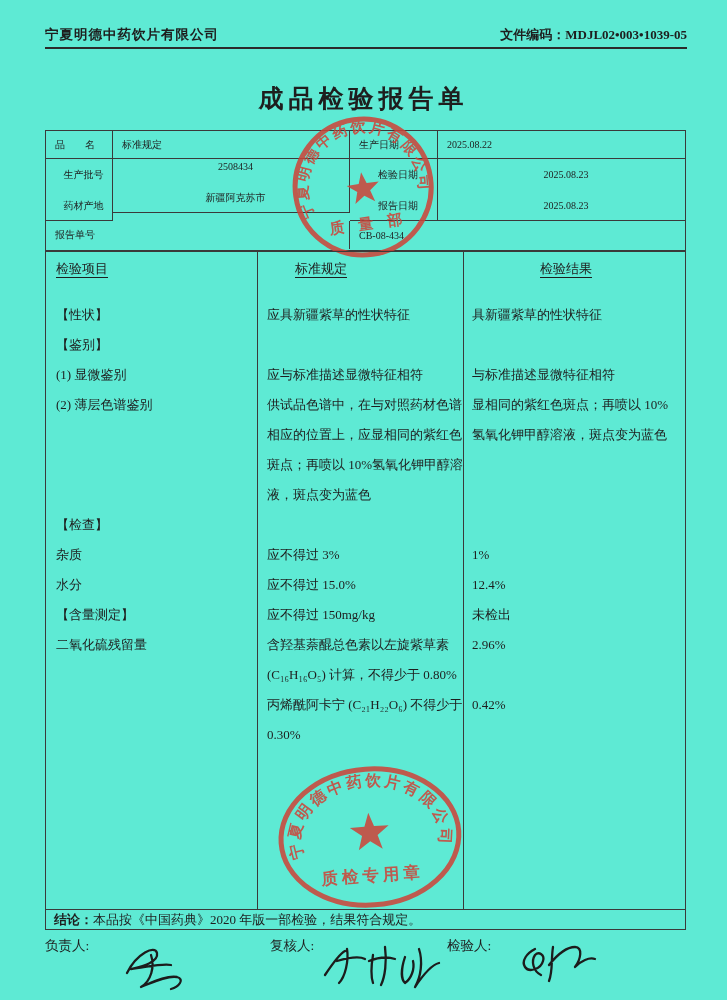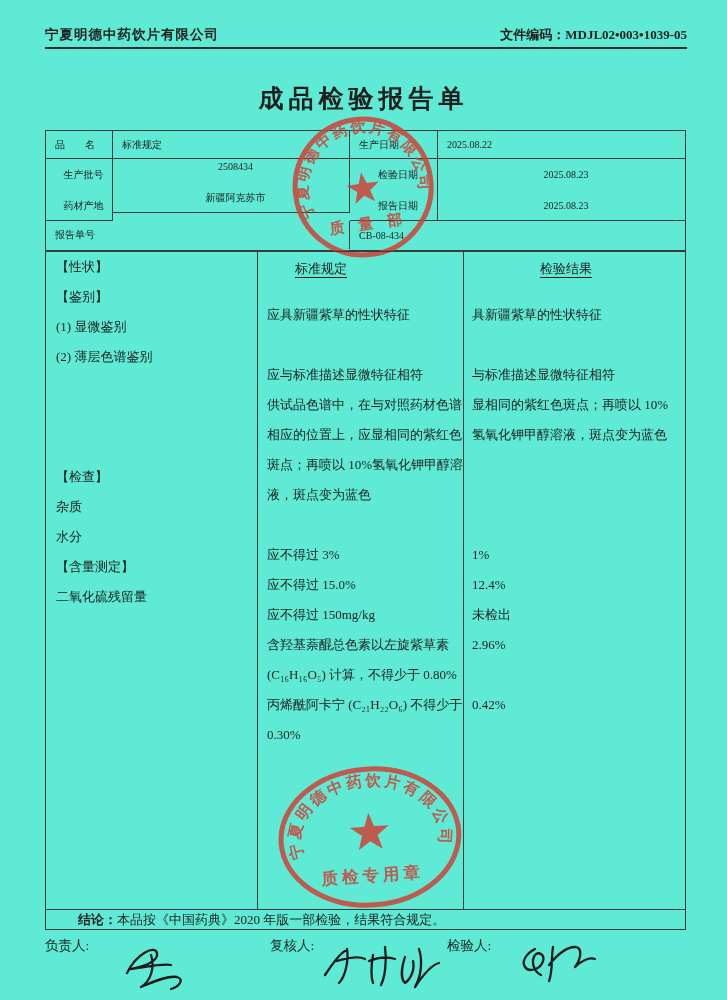--- a/index.html
+++ b/index.html
@@ -30,21 +30,21 @@
   .col-header{height:48px;box-sizing:border-box;padding-top:8px;}
   .col-header span{text-decoration:underline;text-underline-offset:4px;}
   .col-item .col-header{padding-left:10px;}
   .col-standard .col-header{padding-left:37px;}
   .col-result .col-header{padding-left:76px;}
   .tline{height:30px;line-height:30px;white-space:nowrap;padding-left:10px;}
   .col-standard .tline{padding-left:9px;}
   .col-result .tline{padding-left:8px;}
   
   .conclusion-row{position:absolute;left:0;top:657px;width:100%;height:21px;border-top:1px solid #3a3a3a;box-sizing:border-box;line-height:20px;padding-left:8px;white-space:nowrap;}
-  .conclusion-row .lbl{font-weight:bold;margin-left:24px;}
+  .conclusion-row .lbl{font-weight:bold;}
   
   .sign-row{position:absolute;top:933px;left:45px;width:641px;height:64px;font-size:13.5px;}
   .sign-label{position:absolute;top:4px;white-space:nowrap;}
   .lbl-resp{left:0;} .lbl-review{left:225px;} .lbl-inspect{left:402px;}
   .sig{position:absolute;}
   .sig path{fill:none;stroke:#1c1c1c;stroke-width:2.3;stroke-linecap:round;stroke-linejoin:round;}
   .sig-1{left:52px;top:6px;} .sig-2{left:262px;top:2px;} .sig-3{left:452px;top:-2px;}
   
   .stamp{position:absolute;opacity:.85;}
   .stamp-top{left:283px;top:111px;transform:rotate(-8deg);}
@@ -98,20 +98,23 @@
     <path id="arcTop" d="M 29 100 A 56 56 0 1 1 131 100" fill="none"></path>
     <text font-size="15" letter-spacing="2.5">
       <textPath href="#arcTop" startOffset="2">宁夏明德中药饮片有限公司</textPath>
     </text>
     <polygon class="star" points="0,-17 -4,-5.5 -16.2,-5.3 -6.5,2.1 -10,13.8 0,6.8 10,13.8 6.5,2.1 16.2,-5.3 4,-5.5" transform="translate(80,78)"></polygon>
     <text x="80" y="118" text-anchor="middle" font-size="15" letter-spacing="5">质 量 部</text>
   </svg>
 
   <div class="main-table">
     <div class="col col-item">
+      <div class="col-header">
+        <span>检验项目</span>
+      </div>
       <div class="lines">
           <div class="tline">【性状】</div>
           <div class="tline">【鉴别】</div>
           <div class="tline">(1) 显微鉴别</div>
           <div class="tline">(2) 薄层色谱鉴别</div>
           <div class="tline"></div>
           <div class="tline"></div>
           <div class="tline"></div>
           <div class="tline">【检查】</div>
           <div class="tline">杂质</div>

